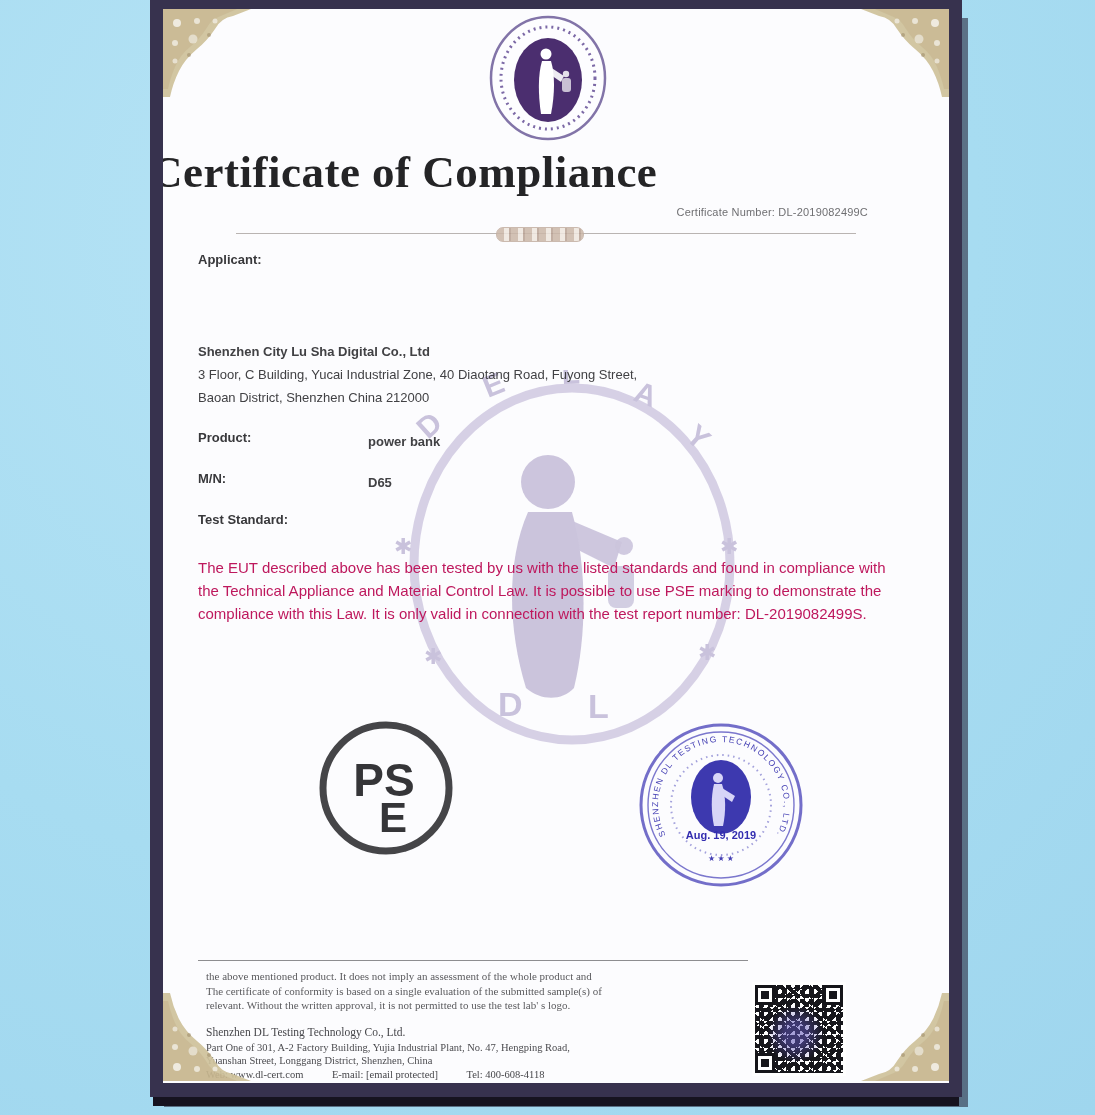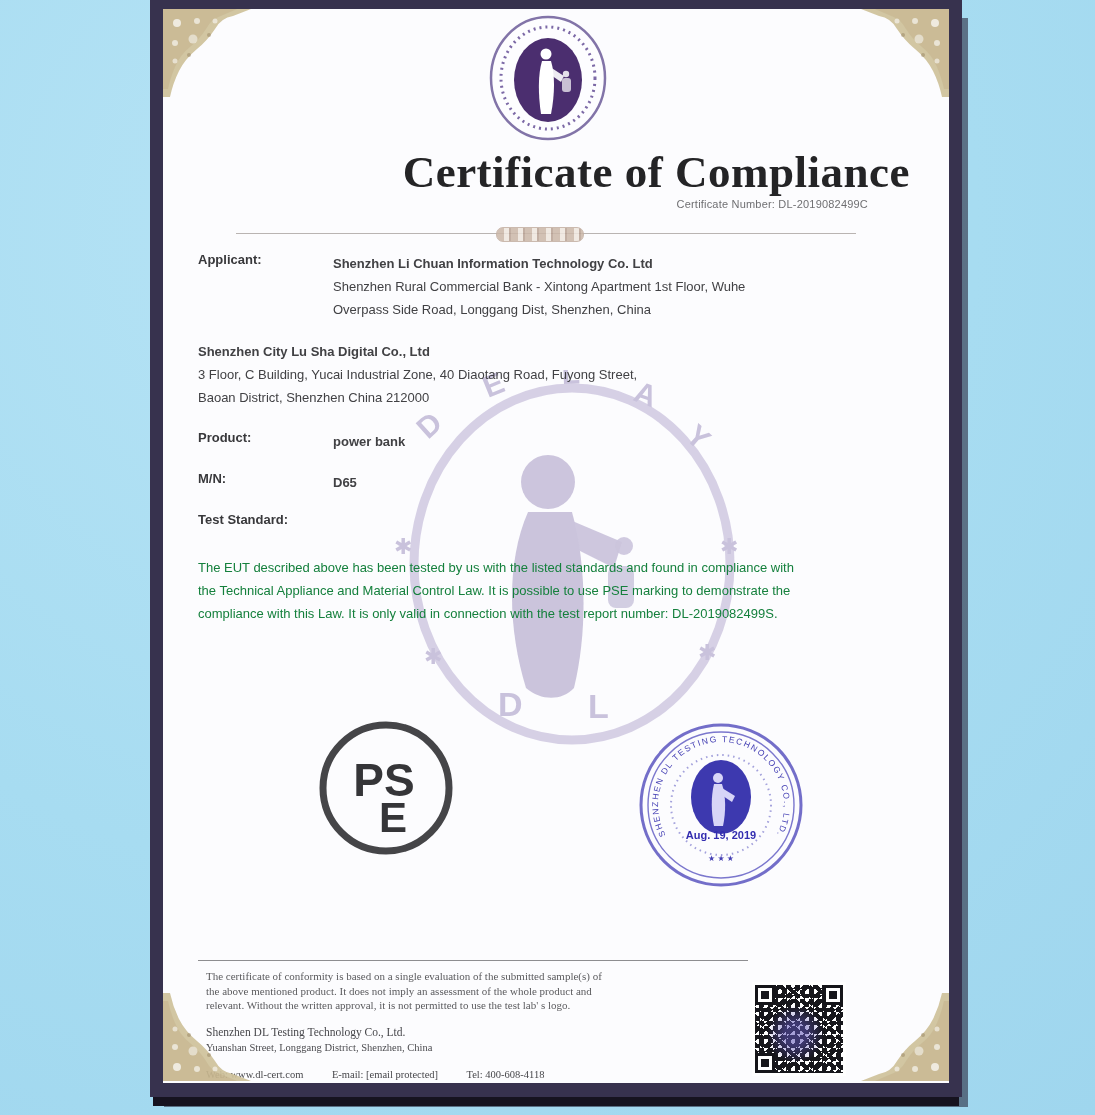--- a/index.html
+++ b/index.html
@@ -19,40 +19,40 @@
     pointer-events:none;z-index:6;
   }
   .corner{position:absolute;width:88px;height:88px;z-index:5;opacity:.92;}
   .corner.tl{left:13px;top:9px;}
   .corner.tr{right:13px;top:9px;transform:scaleX(-1);}
   .corner.bl{left:13px;bottom:16px;transform:scaleY(-1);}
   .corner.br{right:13px;bottom:16px;transform:scale(-1,-1);}
   .logo{position:absolute;left:336px;top:12px;width:124px;height:142px;z-index:2;}
   .title{
     position:absolute;left:0;top:146px;width:100%;box-sizing:border-box;padding-right:52px;
-    text-align:right;font-family:"Liberation Serif", serif;font-weight:700;
+    text-align:left;font-family:"Liberation Serif", serif;font-weight:700;
     font-size:45px;letter-spacing:.5px;color:#242426;z-index:2;
   }
   .certnum{
-    position:absolute;top:198px;right:94px;font-size:11px;color:#6f6f72;
+    position:absolute;top:206px;right:94px;font-size:11px;color:#6f6f72;
     letter-spacing:.2px;z-index:2;filter:blur(.35px);
   }
   .sep{position:absolute;left:86px;top:233px;width:620px;height:1px;background:#b9b4b2;z-index:2;}
   .sep .ornament{
     position:absolute;left:260px;top:-6px;width:86px;height:13px;border-radius:7px;
     background:repeating-linear-gradient(90deg,#cbb7a8 0 7px,#efe6de 7px 12px,#b9a294 12px 14px);
     border:1px solid #c3afa2;opacity:.85;
   }
   .fields{position:absolute;left:48px;top:0;width:712px;z-index:2;filter:blur(.4px);}
-  .frow{position:absolute;display:flex;width:712px;}
+  .frow{position:absolute;display:flex;width:712px;gap:35px;}
   .flabel{width:135px;flex:0 0 135px;font-size:13px;font-weight:700;color:#38383b;}
   .fvalue{flex:1;font-size:13px;color:#414144;line-height:23px;}
   .fvalue .l0{font-weight:700;}
   .statement{
-    position:absolute;left:48px;top:556px;width:700px;font-size:13px;color:#15803d;
+    position:absolute;left:48px;top:556px;width:700px;font-size:15px;color:#be185d;
     line-height:23px;z-index:2;filter:blur(.45px);
   }
   .watermark{position:absolute;left:226px;top:370px;width:392px;height:390px;z-index:1;}
   .pse{position:absolute;left:164px;top:716px;width:144px;height:144px;z-index:2;}
   .stamp{position:absolute;left:486px;top:720px;width:170px;height:170px;z-index:2;filter:blur(.4px);}
   .foot-sep{position:absolute;left:48px;top:960px;width:550px;height:1px;background:#8d8d90;z-index:2;}
   .disclaimer{
     position:absolute;left:56px;top:969px;width:545px;z-index:2;
     font-family:"Liberation Serif", serif;font-size:11px;color:#5b5b5e;line-height:14.5px;
     filter:blur(.5px);
@@ -168,25 +168,20 @@
     </g>
     <g fill="#c9c2dc" font-size="34" font-weight="bold">
       <text x="122" y="346">D</text>
       <text x="212" y="348">L</text>
     </g>
   </svg>
 
   <div class="fields">
     <div class="frow" style="top:252px">
       <div class="flabel">Applicant:</div>
-      <div class="fvalue">
-        <div class="l0">Shenzhen Li Chuan Information Technology Co. Ltd</div>
-        <div>Shenzhen Rural Commercial Bank - Xintong Apartment 1st Floor, Wuhe</div>
-        <div>Overpass Side Road, Longgang Dist, Shenzhen, China</div>
-      </div>
     </div>
     <div class="frow" style="top:340px">
       <div class="fvalue">
         <div class="l0">Shenzhen City Lu Sha Digital Co., Ltd</div>
         <div>3 Floor, C Building, Yucai Industrial Zone, 40 Diaotang Road, Fuyong Street,</div>
         <div>Baoan District, Shenzhen China 212000</div>
       </div>
     </div>
     <div class="frow" style="top:430px">
       <div class="flabel">Product:</div>
@@ -233,28 +228,29 @@
       <path d="M78,64 C75,76 75,92 78,106 L87,106 C90,92 90,76 86,64 Z"></path>
       <path d="M86,68 L99,76 L96,82 L84,74 Z"></path>
     </g>
     <text x="85" y="119" text-anchor="middle" font-size="11" font-weight="bold" fill="#332db0">Aug. 19, 2019</text>
     <text x="85" y="141" text-anchor="middle" font-size="8" fill="#4540b4">★ ★ ★</text>
   </svg>
 
   <div class="foot-sep"></div>
 
   <div class="disclaimer">
+    <div>the above mentioned product. It does not imply an assessment of the whole product and</div>
     <div>The certificate of conformity is based on a single evaluation of the  submitted sample(s) of</div>
-    <div>the above mentioned product. It does not imply an assessment of the whole product and</div>
     <div>relevant. Without the written approval,  it is not permitted to use the test lab' s logo.</div>
   </div>
 
   <div class="company">Shenzhen DL Testing Technology Co., Ltd.</div>
 
   <div class="address">
+    <div>Part One of 301, A-2 Factory Building, Yujia Industrial Plant, No. 47, Hengping Road,</div>
     <div>Yuanshan Street, Longgang District, Shenzhen, China</div>
   </div>
 
   <div class="contact">
     <span>Web: www.dl-cert.com</span>
     <span>E-mail: [email protected]</span>
     <span>Tel: 400-608-4118</span>
   </div>
 
   <div class="qr">

